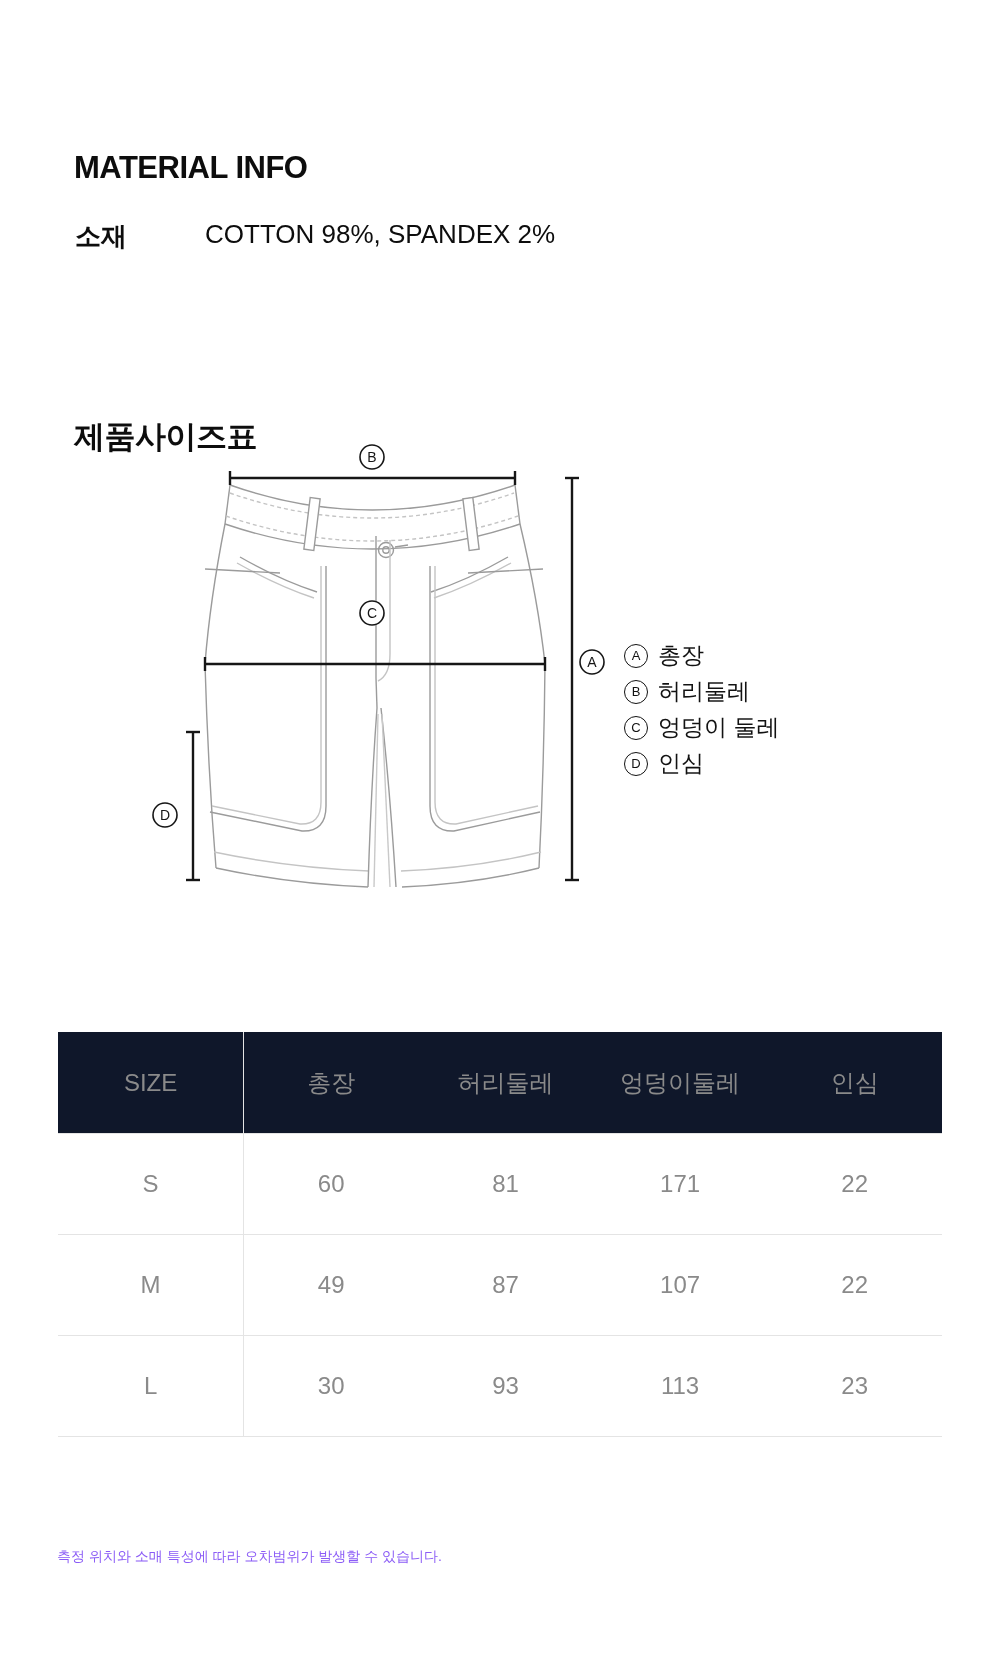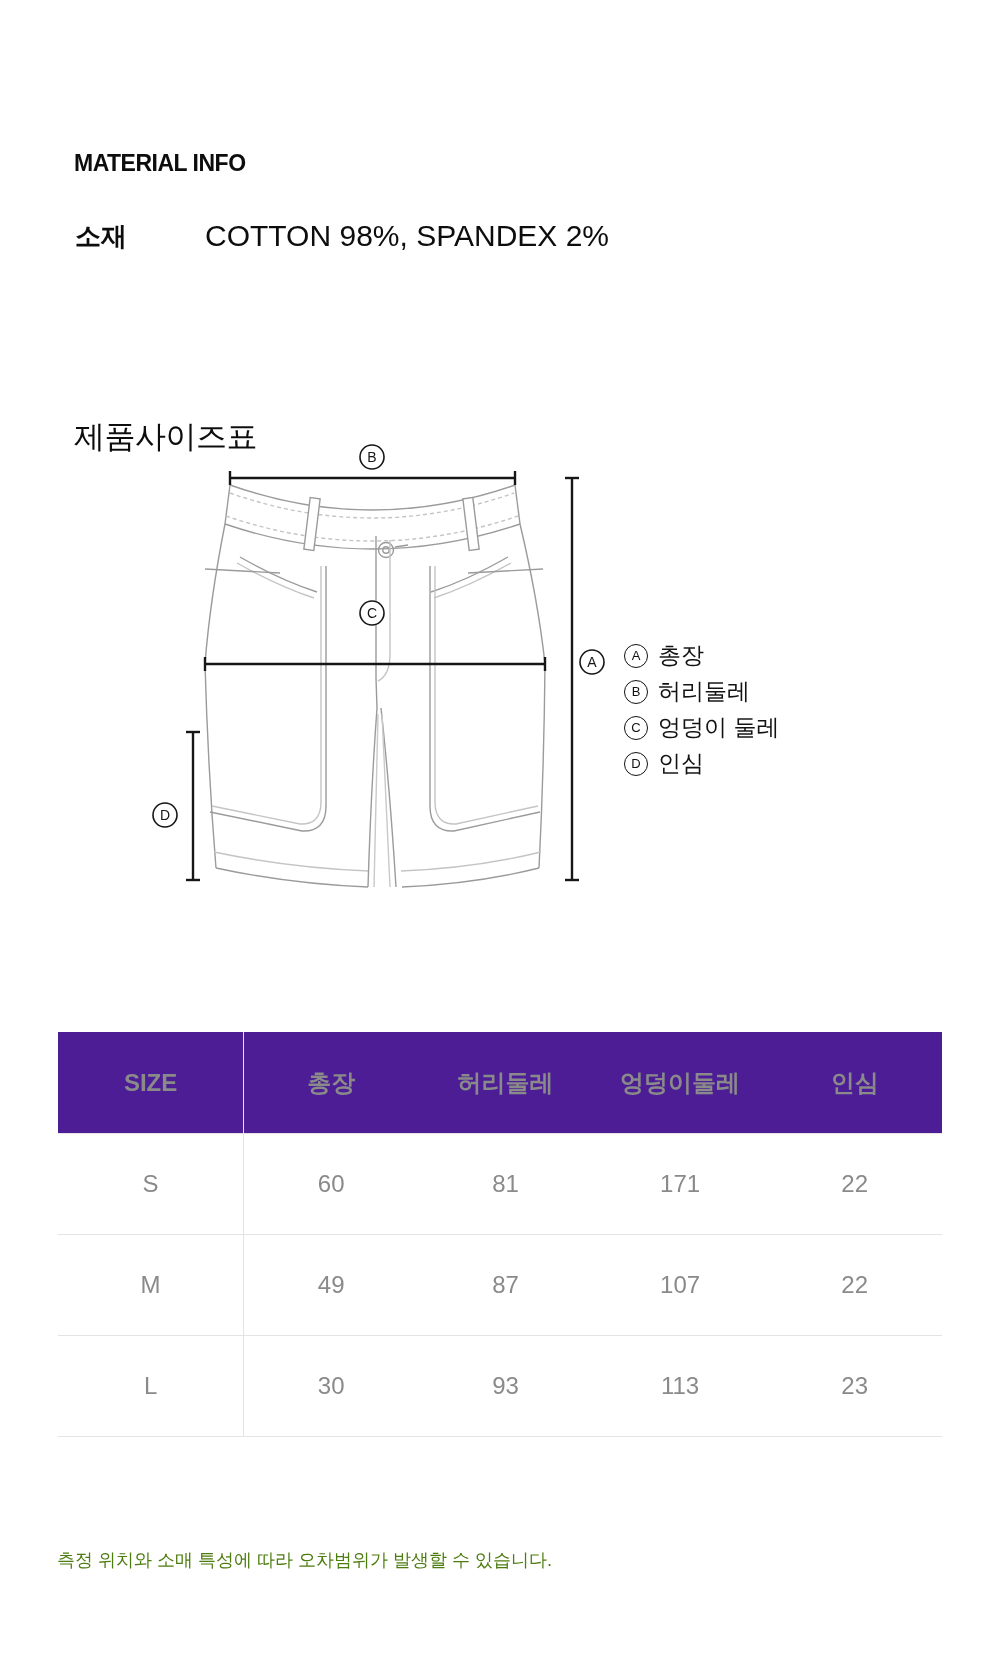--- a/index.html
+++ b/index.html
@@ -1,46 +1,46 @@
 <!DOCTYPE html>
 <html><head>
 <meta charset="utf-8">
 <style>
   html,body { margin:0; padding:0; background:#ffffff; }
   body { font-family:"Liberation Sans","DejaVu Sans",sans-serif; }
   .page { position:relative; width:1000px; height:1663px; background:#ffffff; overflow:hidden; }
 
   
-  .material-title { position:absolute; left:74px; top:150px; font-size:23px; font-weight:700;
+  .material-title { position:absolute; left:74px; top:150px; font-size:31px; font-weight:700;
                     color:#0d0d0d; letter-spacing:-0.5px; }
   .material-label { position:absolute; left:75px; top:219px; font-size:26px; font-weight:700; color:#0d0d0d;text-align:center; }
-  .material-value { position:absolute; left:205px; top:219px; font-size:30px; font-weight:400; color:#0d0d0d; }
+  .material-value { position:absolute; left:205px; top:219px; font-size:26px; font-weight:400; color:#0d0d0d; }
 
   
-  .size-title { position:absolute; left:74px; top:416px; font-size:31px; font-weight:400;
+  .size-title { position:absolute; left:74px; top:416px; font-size:31px; font-weight:700;
                 color:#0d0d0d; letter-spacing:-0.5px; }
   .diagram { position:absolute; left:140px; top:440px; width:490px; height:450px; }
 
   .legend { position:absolute; left:624px; top:641px; display:flex; flex-direction:column; gap:7px;
             font-size:23px; color:#121212; }
   .legend-row { display:flex; align-items:center; height:29px; }
   .clet { width:22px; height:22px; border:1.5px solid #121212; border-radius:50%;
           display:inline-flex; align-items:center; justify-content:center;
           font-size:13px; line-height:1; margin-right:10px; flex:none; color:#121212; }
 
   
   .size-table { position:absolute; left:58px; top:1032px; width:884px;
                 border-collapse:collapse; table-layout:fixed;
                 font-size:24px; color:#8a8a8a; text-align:center; }
-  .size-table th { font-weight:700; background:#4c1d95; height:99px; }
+  .size-table th { font-weight:400; background:#0f172a; height:99px; }
   .size-table td { height:98px; border-top:1px solid #e4e4e4; font-weight:400; }
   .size-table tbody tr:last-child td { border-bottom:1px solid #e4e4e4; }
   .size-table th:first-child, .size-table td:first-child { border-right:1px solid #e4e4e4; }
 
-  .footnote { position:absolute; left:57px; top:1548px; font-size:18px; color:#4d7c0f;text-align:right; }
+  .footnote { position:absolute; left:57px; top:1548px; font-size:14px; color:#8b5cf6;text-align:right; }
 </style>
 </head>
 <body>
 
 <div class="page">
 
   <div class="material-title">MATERIAL INFO</div>
   <div class="material-label">소재</div>
   <div class="material-value">COTTON 98%, SPANDEX 2%</div>
 

